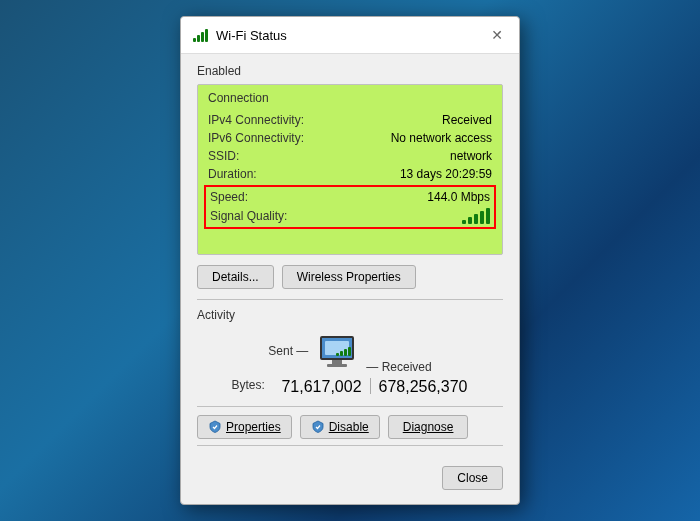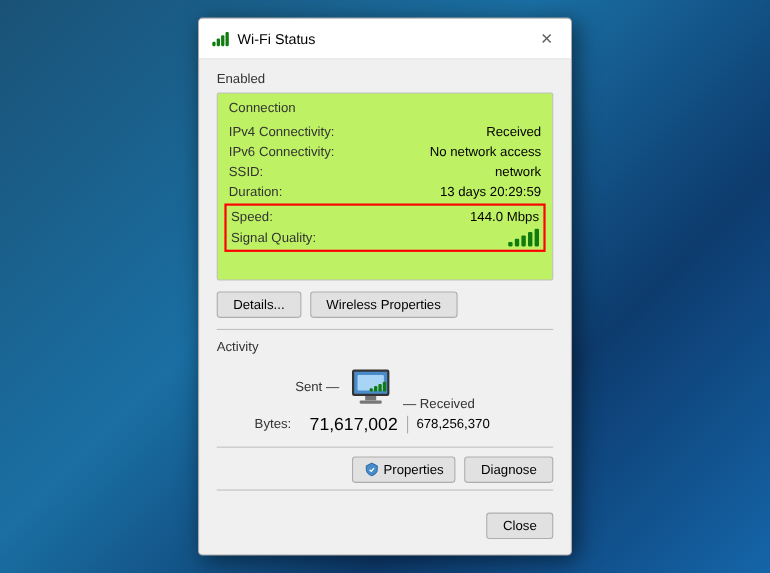--- a/index.html
+++ b/index.html
@@ -150,22 +150,23 @@
       font-family: 'Segoe UI', Arial, sans-serif;
     }
 
     .activity-section {
       margin-bottom: 10px;
     }
 
     .bottom-btn-row {
       display: flex;
       gap: 8px;
-      justify-content: flex-end;
+      justify-content: flex-start;
       margin-top: 8px;
+      text-decoration: underline;
     }
 
     .shield-btn {
       display: flex;
       align-items: center;
       gap: 4px;
       padding: 4px 10px;
       font-size: 12px;
       background: #e1e1e1;
       border: 1px solid #adadad;
@@ -286,34 +287,41 @@
           <div style="width:20px;height:3px;background:#777;border-radius:1px;"></div>
         </div>
 
         <span class="received-label" style="font-size:12px;color:#333;margin-top:32px;">— Received</span>
       </div>
 
       <div style="display:flex;align-items:flex-start;justify-content:center;gap:0;">
         <span style="font-size:12px;color:#333;min-width:50px;">Bytes:</span>
         <span style="font-size:16px;min-width:80px;text-align:right;">71,617,002</span>
         <div style="width:1px;height:16px;background:#aaa;margin:0 8px;"></div>
-        <span style="font-size:12px;min-width:90px;text-align:left;">678,256,370</span>
+        <span style="font-size:16px;min-width:90px;text-align:left;">678,256,370</span>
       </div>
     </div>
 
     <hr class="divider">
 
     <div class="bottom-btn-row">
       <button class="shield-btn">
         <svg class="shield-icon-svg" viewBox="0 0 14 14" fill="none" xmlns="http://www.w3.org/2000/svg">
           <path d="M7 1L2 3.5V7c0 2.5 2 4.5 5 5.5 3-1 5-3 5-5.5V3.5L7 1z" fill="#4a8cca" stroke="#2060a0" stroke-width="0.8"></path>
           <path d="M5 7l1.5 1.5L9 5.5" stroke="white" stroke-width="1.2" fill="none"></path>
         </svg>
         <span>Properties</span>
       </button>
+      <button class="shield-btn">
+        <svg class="shield-icon-svg" viewBox="0 0 14 14" fill="none" xmlns="http://www.w3.org/2000/svg">
+          <path d="M7 1L2 3.5V7c0 2.5 2 4.5 5 5.5 3-1 5-3 5-5.5V3.5L7 1z" fill="#4a8cca" stroke="#2060a0" stroke-width="0.8"></path>
+          <path d="M5 7l1.5 1.5L9 5.5" stroke="white" stroke-width="1.2" fill="none"></path>
+        </svg>
+        <span>Disable</span>
+      </button>
       <button class="btn">Diagnose</button>
     </div>
 
     <div class="close-row">
       <button class="btn">Close</button>
     </div>
   </div>
 </div>
 
 </body></html>

